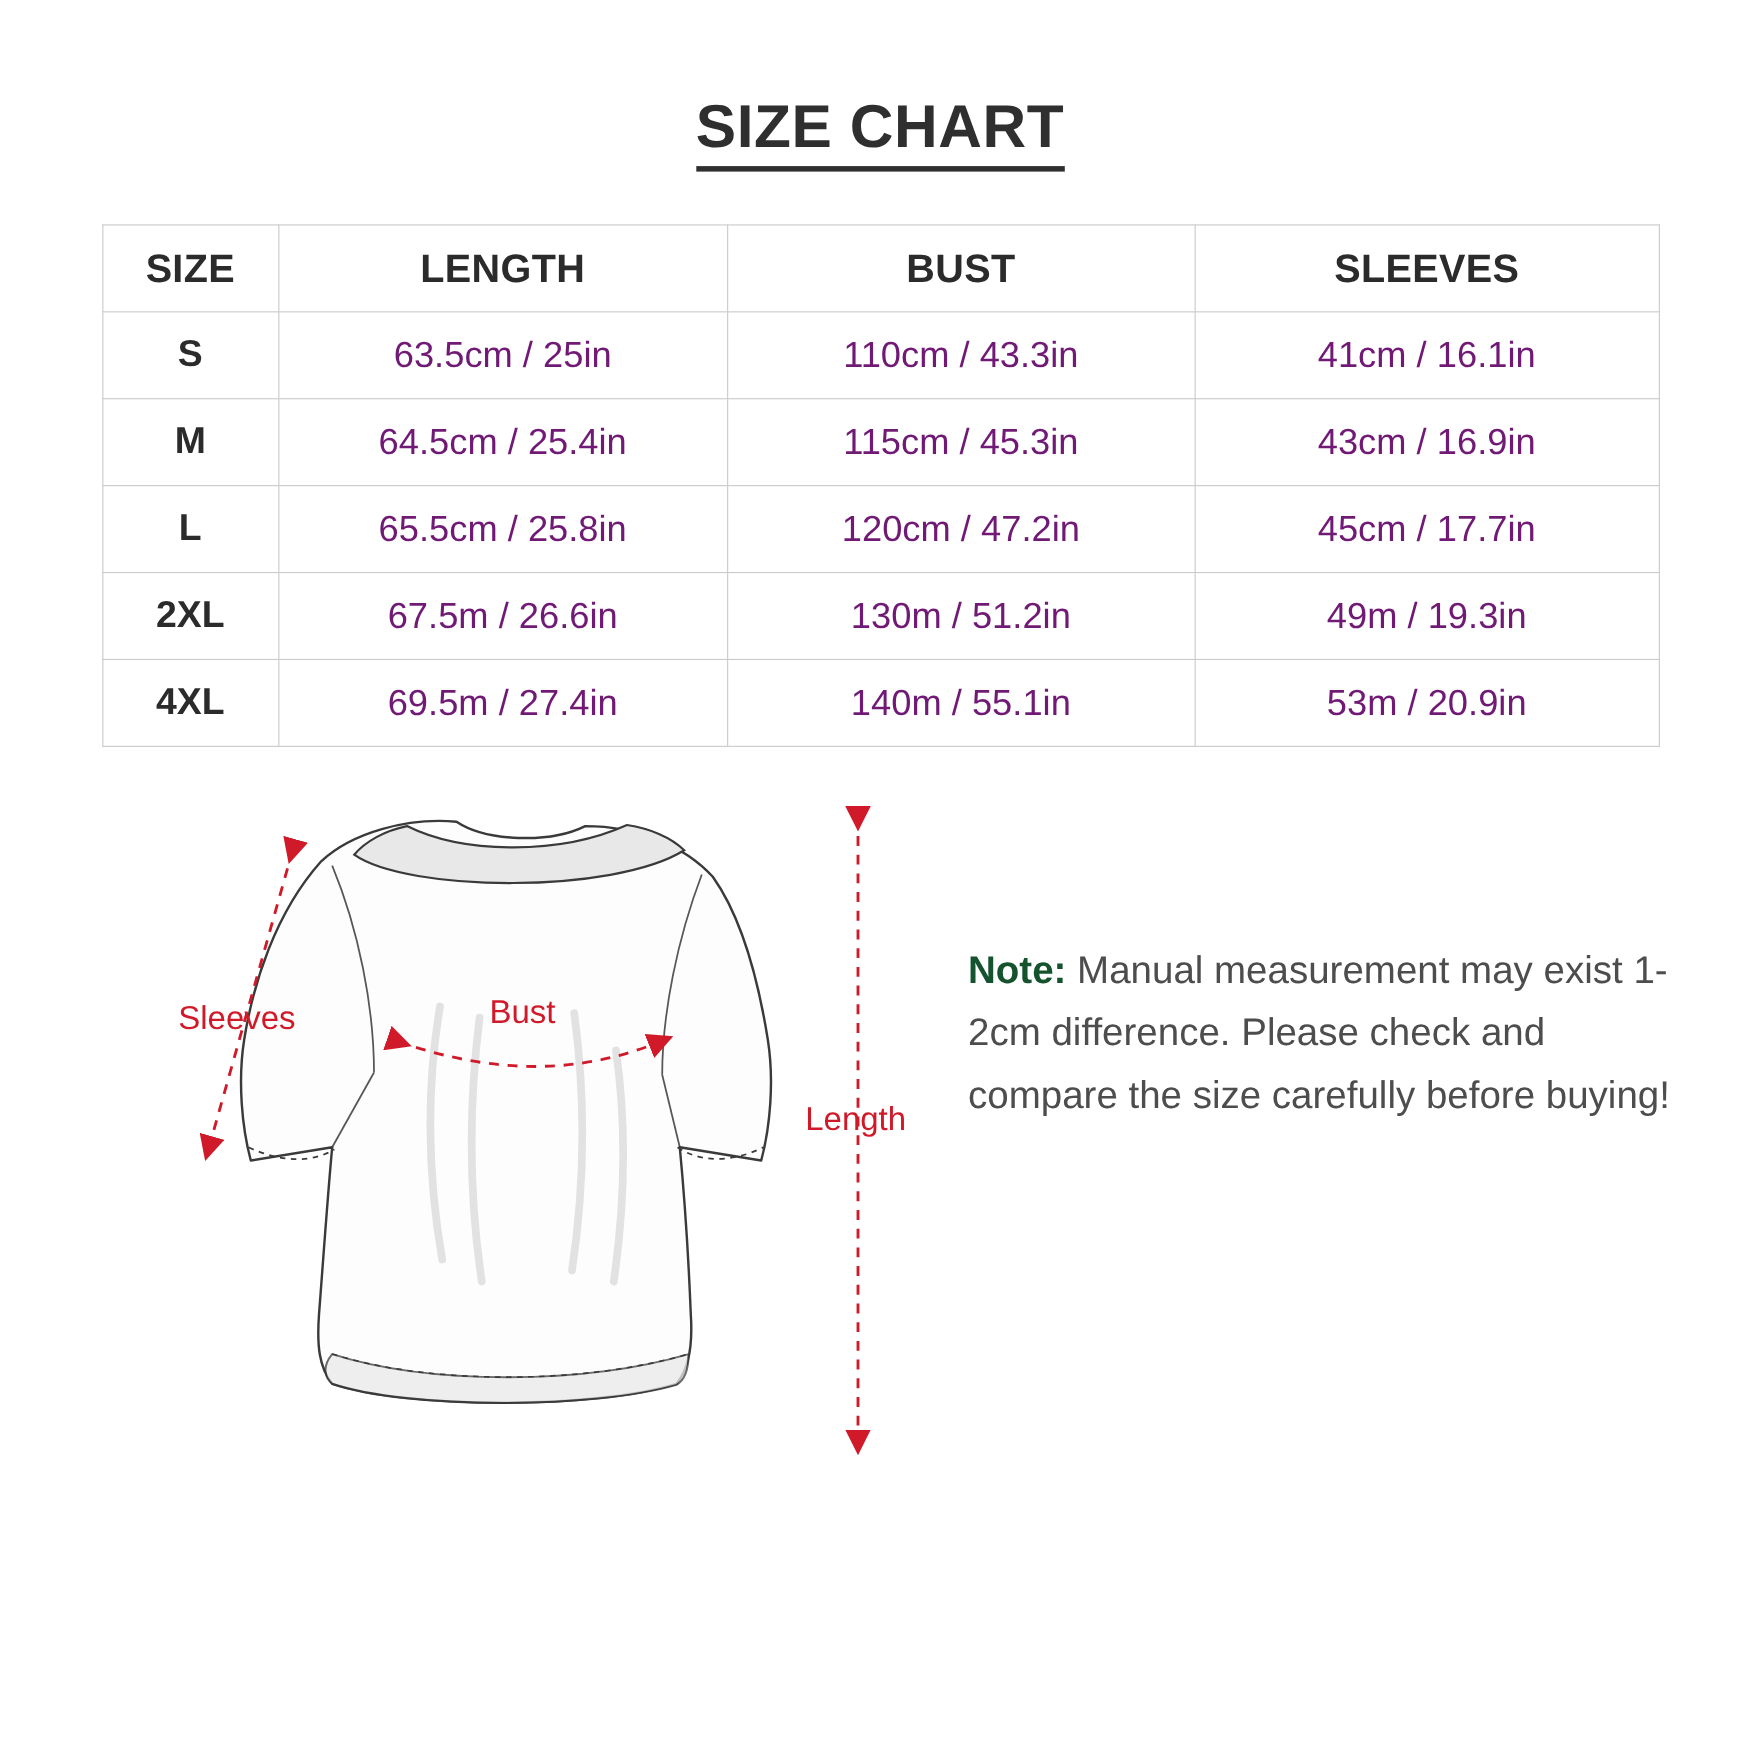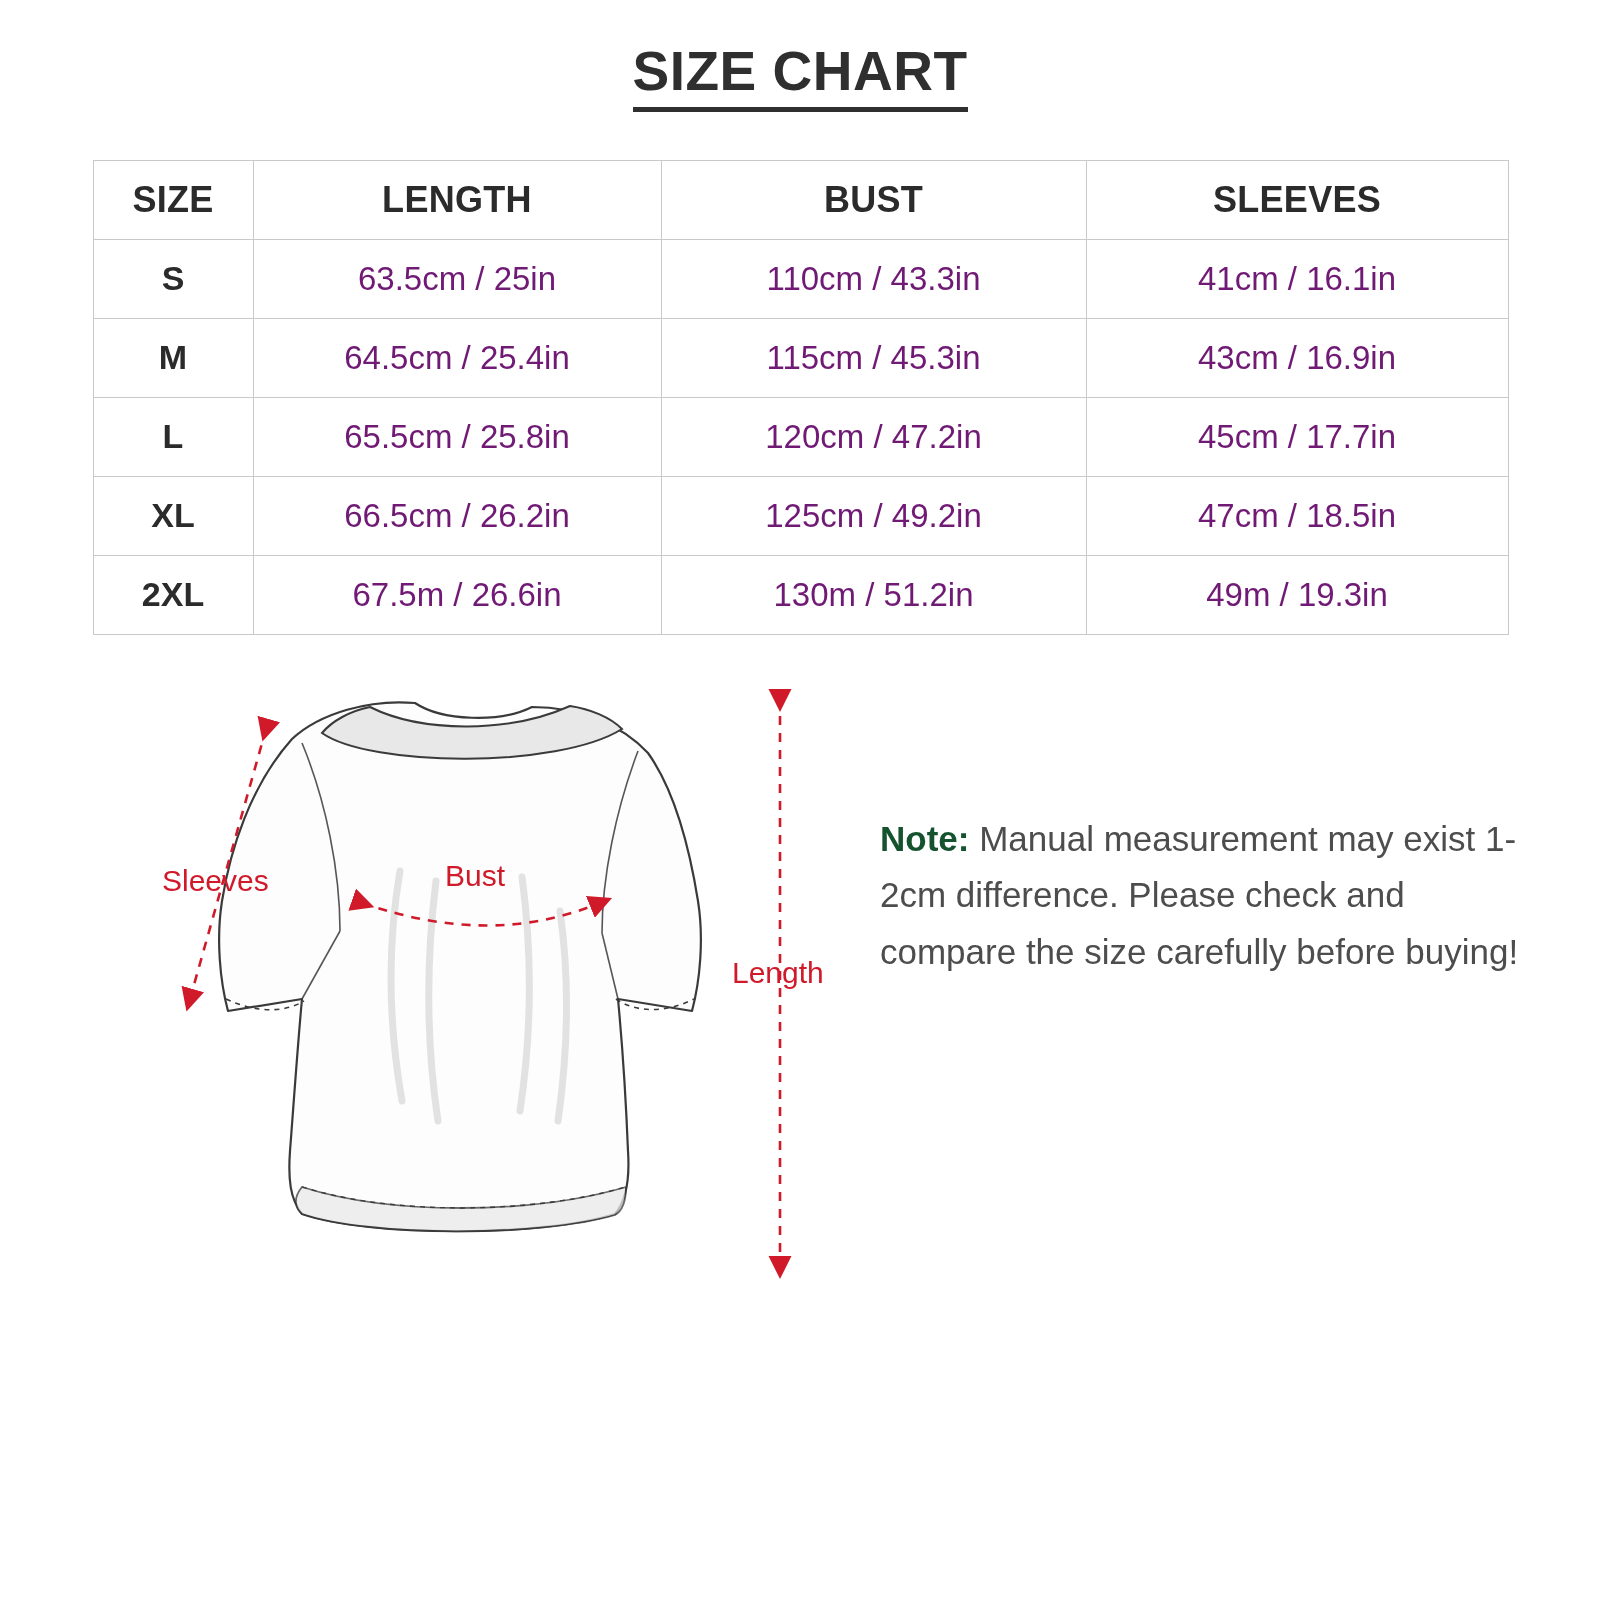--- a/index.html
+++ b/index.html
@@ -17,21 +17,21 @@
     width: 1600px;
     height: 1600px;
     background: #ffffff;
     overflow: hidden;
   }
 
   
   .title-wrap {
     width: 100%;
     text-align: center;
-    padding-top: 43px;
+    padding-top: 87px;
   }
   .title {
     display: inline-block;
     font-size: 55px;
     font-weight: bold;
     color: #2f2f2f;
     letter-spacing: 0.5px;
     border-bottom: 5px solid #2f2f2f;
     padding-bottom: 6px;
     line-height: 1.05;
@@ -144,30 +144,30 @@
           <td>115cm / 45.3in</td>
           <td>43cm / 16.9in</td>
         </tr>
         <tr>
           <td class="size-cell">L</td>
           <td>65.5cm / 25.8in</td>
           <td>120cm / 47.2in</td>
           <td>45cm / 17.7in</td>
         </tr>
         <tr>
-          <td class="size-cell">XL</td>
-          <td>66.5cm / 26.2in</td>
-          <td>125cm / 49.2in</td>
-          <td>47cm / 18.5in</td>
-        </tr>
-        <tr>
           <td class="size-cell">2XL</td>
           <td>67.5m / 26.6in</td>
           <td>130m / 51.2in</td>
           <td>49m / 19.3in</td>
+        </tr>
+        <tr>
+          <td class="size-cell">4XL</td>
+          <td>69.5m / 27.4in</td>
+          <td>140m / 55.1in</td>
+          <td>53m / 20.9in</td>
         </tr>
       </tbody>
     </table>
   </div>
 
   <div class="bottom">
 
     <div class="illus">
       <svg viewBox="0 0 790 625" width="790" height="625">
         <defs>

